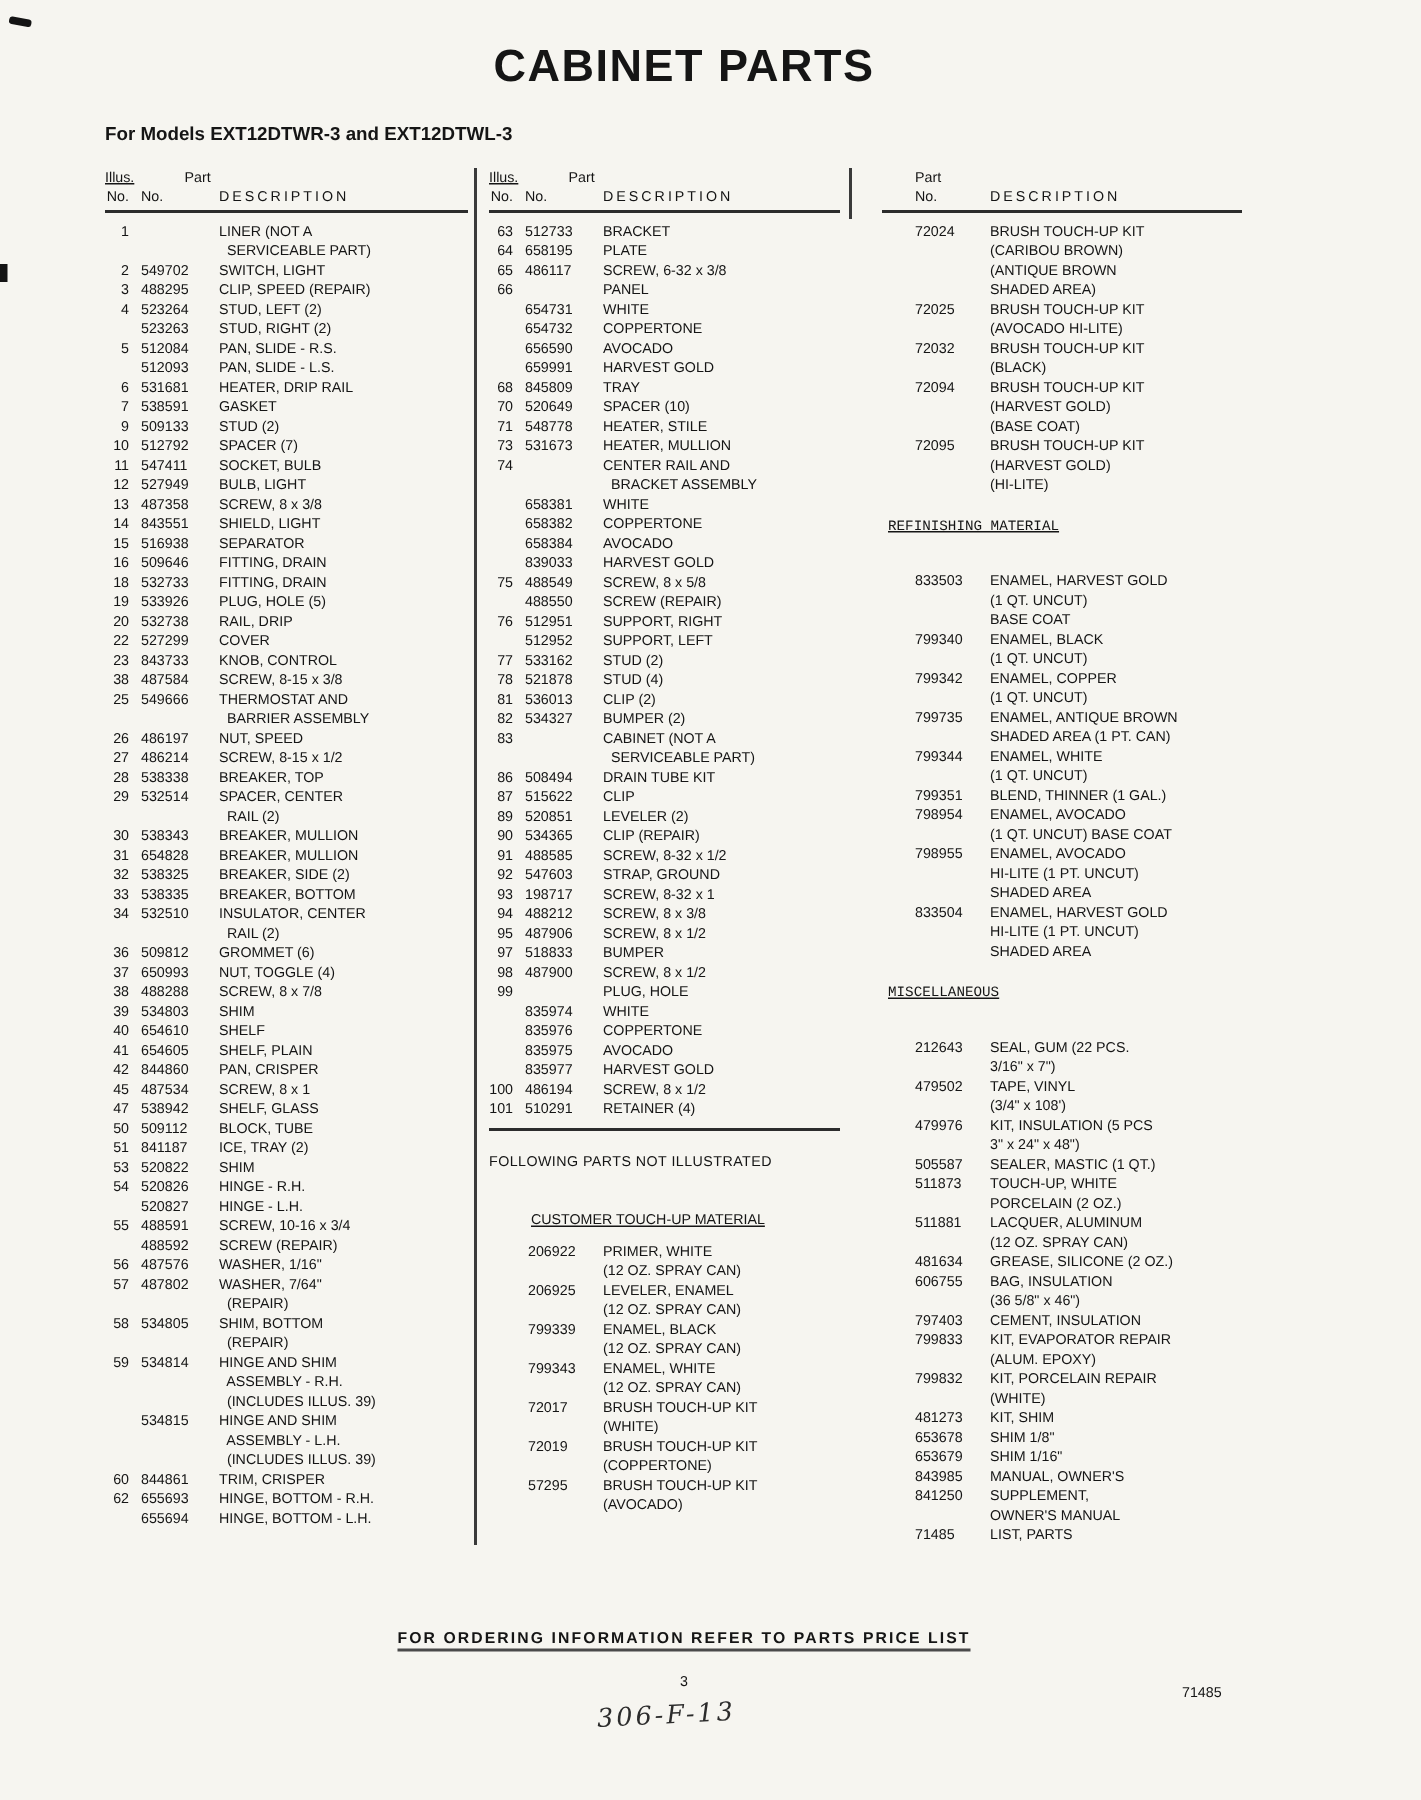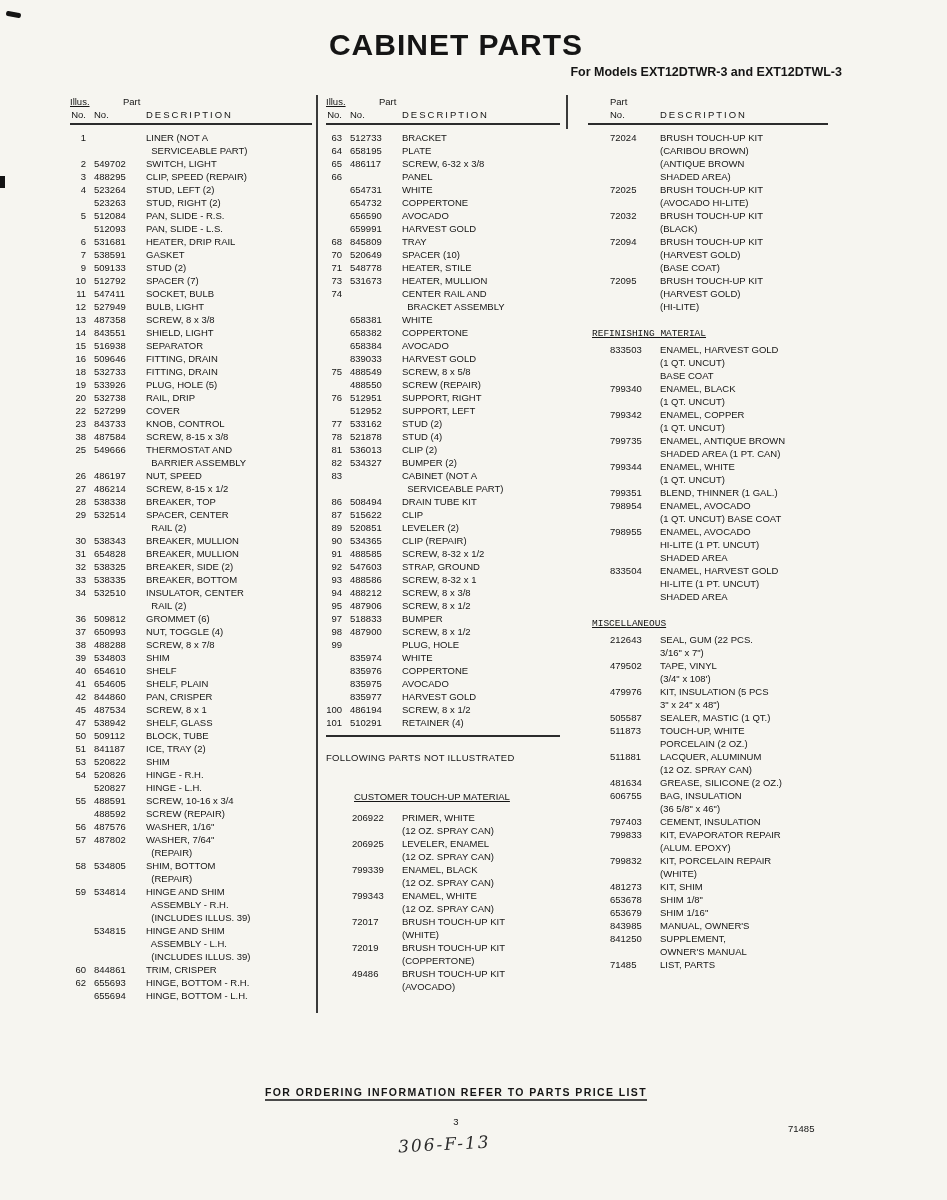--- a/index.html
+++ b/index.html
@@ -15,22 +15,22 @@
   .content { width:772px; margin-left:70px; }
 
   .title {
     text-align:center;
     padding-top:28px;
     font-size:30px;
     font-weight:bold;
     letter-spacing:1px;
   }
   .subtitle {
-    text-align:right;
-    margin-top:3px;
+    text-align:left;
+    margin-top:20px;
     font-size:12.5px;
     font-weight:bold;
   }
 
   .columns { display:flex; margin-top:16px; position:relative; }
   .col { font-size:9.5px; line-height:13px; }
   .col1 { width:242px; }
   .col2 { width:248px; padding-left:14px; }
   .col3 { width:268px; padding-left:28px; }
 
@@ -61,21 +61,21 @@
   .sec-heading {
     text-decoration:underline;
     font-size:9.5px;
     line-height:13px;
   }
   .touchup-heading { margin-top:26px; margin-left:28px; }
   .touchup-body { margin-top:8px; padding-left:26px; }
   .touchup-body .c-part { width:50px; }
 
   .col3 .sec-heading { margin-top:14px; margin-left:4px;font-family:Liberation Mono, monospace; }
-  .col3 .tbody.sub { margin-top:3px; }
+  .col3 .tbody.sub { margin-top:24px; }
 
   .footer-note {
     position:absolute;
     left:70px; width:772px;
     top:1086px;
     text-align:center;
     font-size:10.5px;
     font-weight:bold;
     letter-spacing:1.4px;
   }
@@ -656,21 +656,21 @@
               <span class="c-part">488585</span>
               <span class="c-desc">SCREW, 8-32 x 1/2</span>
             </div>
             <div class="row">
               <span class="c-illus">92</span>
               <span class="c-part">547603</span>
               <span class="c-desc">STRAP, GROUND</span>
             </div>
             <div class="row">
               <span class="c-illus">93</span>
-              <span class="c-part">488586</span>
+              <span class="c-part">198717</span>
               <span class="c-desc">SCREW, 8-32 x 1</span>
             </div>
             <div class="row">
               <span class="c-illus">94</span>
               <span class="c-part">488212</span>
               <span class="c-desc">SCREW, 8 x 3/8</span>
             </div>
             <div class="row">
               <span class="c-illus">95</span>
               <span class="c-part">487906</span>
@@ -768,21 +768,21 @@
             </div>
             <div class="row">
               <span class="c-part">72019</span>
               <span class="c-desc">BRUSH TOUCH-UP KIT</span>
             </div>
             <div class="row">
               <span class="c-part"></span>
               <span class="c-desc">(COPPERTONE)</span>
             </div>
             <div class="row">
-              <span class="c-part">49486</span>
+              <span class="c-part">57295</span>
               <span class="c-desc">BRUSH TOUCH-UP KIT</span>
             </div>
             <div class="row">
               <span class="c-part"></span>
               <span class="c-desc">(AVOCADO)</span>
             </div>
           </div>
       </section>
 
       <section class="col col3">

